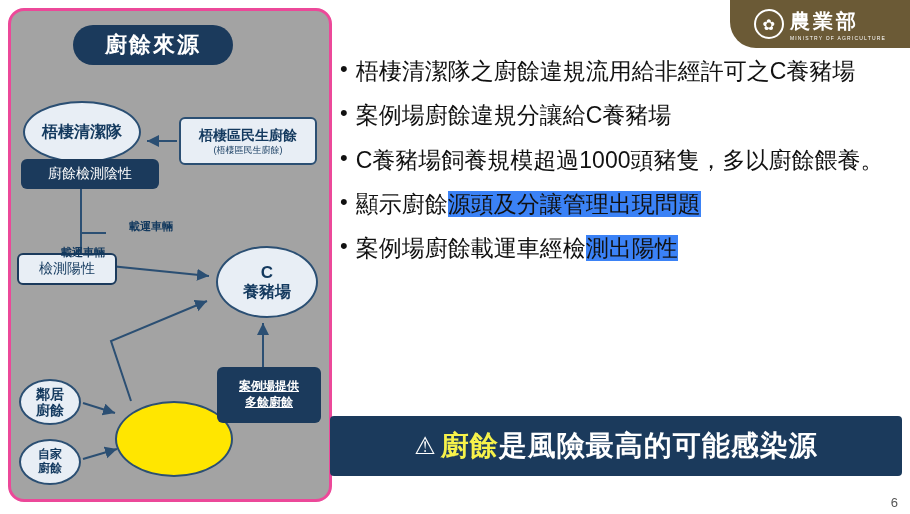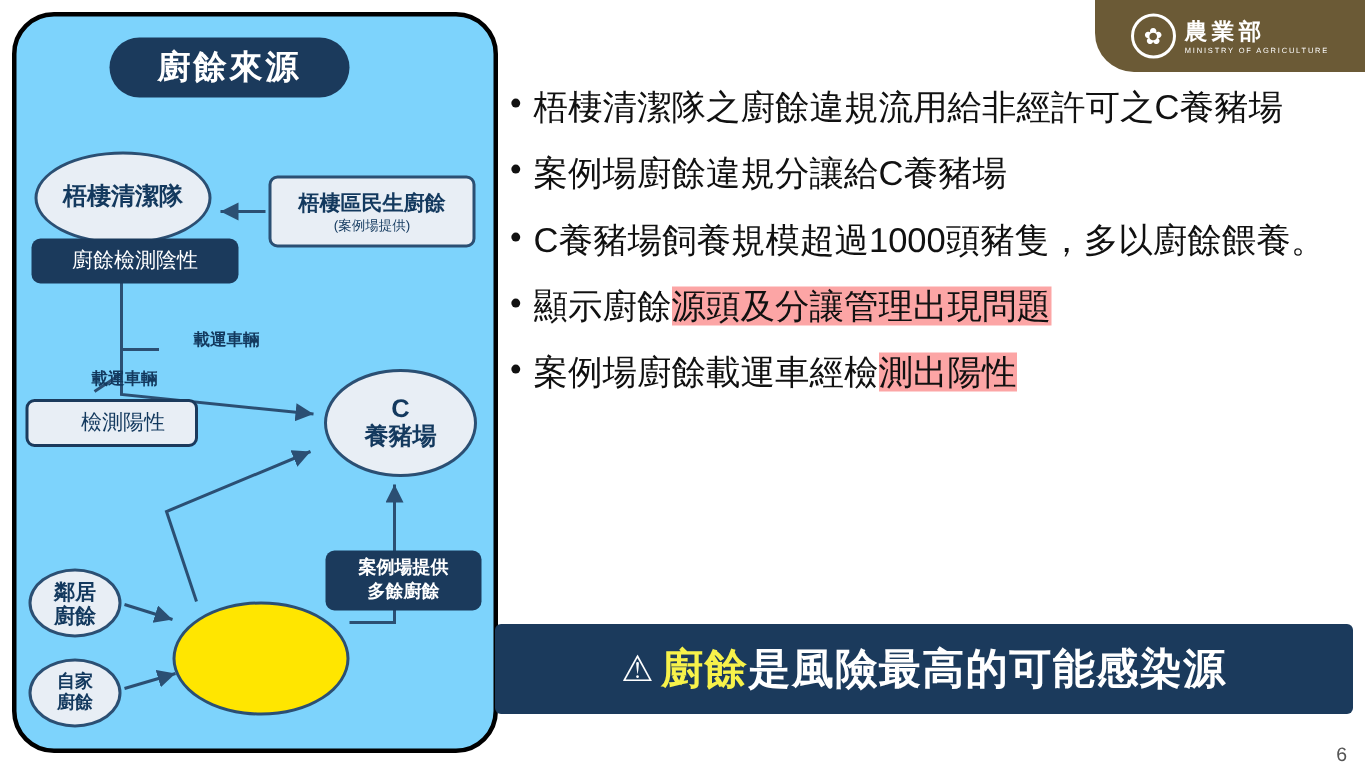--- a/index.html
+++ b/index.html
@@ -13,28 +13,28 @@
     position:absolute;top:0;right:0;width:180px;height:48px;
     background:#6b5a36;border-bottom-left-radius:26px;
     display:flex;align-items:center;justify-content:center;gap:6px;
     color:#fff;
   }
   .logo-mark{
     width:26px;height:26px;border:2px solid #fff;border-radius:50%;
     display:flex;align-items:center;justify-content:center;
     font-size:15px;line-height:1;font-weight:bold;
   }
-  .logo-cn{font-size:15px;letter-spacing:3px;font-weight:bold;}
+  .logo-cn{font-size:20px;letter-spacing:3px;font-weight:bold;}
   .logo-en{font-size:5px;letter-spacing:1.2px;display:block;text-align:center;}
   .logo-text{display:flex;flex-direction:column;justify-content:center;}
 
   
   .diagram{
     position:absolute;left:8px;top:8px;width:318px;height:488px;
-    background:#7dd3fc;border:3px solid #000000;border-radius:28px;
+    background:#a3a3a3;border:3px solid #ec4899;border-radius:16px;
   }
   .diagram-title{
     position:absolute;left:62px;top:14px;width:160px;height:40px;
     background:#1b3a5c;color:#fff;border-radius:20px;
     display:flex;align-items:center;justify-content:center;
     font-size:22px;font-weight:bold;letter-spacing:2px;
   }
   .node{position:absolute;box-sizing:border-box;display:flex;
     align-items:center;justify-content:center;text-align:center;
     font-weight:bold;color:#13395e;line-height:1.15;}
@@ -46,50 +46,50 @@
     border-radius:6px;font-size:14px;}
   .plain-label{position:absolute;font-size:11px;color:#13395e;font-weight:bold;padding-left:36px;}
 
   
   #n-wuqi{left:12px;top:90px;width:118px;height:62px;font-size:16px;}
   #n-wuqi-tag{position:absolute;left:10px;top:148px;width:122px;height:26px;
     display:flex;align-items:center;justify-content:center;}
   #n-minsheng{left:168px;top:106px;width:138px;height:48px;font-size:14px;
     flex-direction:column;}
   #n-minsheng .sub{font-size:9px;font-weight:normal;margin-top:2px;}
-  #n-yang-pos{position:absolute;left:6px;top:255px;width:96px;height:28px;
-    display:flex;align-items:center;justify-content:center;padding-left:15px;}
+  #n-yang-pos{position:absolute;left:6px;top:242px;width:96px;height:28px;
+    display:flex;align-items:center;justify-content:center;}
   #n-cfarm{left:205px;top:235px;width:102px;height:72px;font-size:16px;
     flex-direction:column;}
   #n-cfarm .c{font-size:17px;}
   #n-cfarm-tag{position:absolute;left:200px;top:294px;width:114px;height:28px;
     display:flex;align-items:center;justify-content:center;}
   #n-neighbor{left:8px;top:368px;width:62px;height:46px;font-size:14px;
     flex-direction:column;}
   #n-self{left:8px;top:428px;width:62px;height:46px;font-size:12px;
     flex-direction:column;}
   #n-case{left:104px;top:390px;width:118px;height:76px;background:#ffe600;
     border:2px solid #2b4f73;border-radius:50%;}
   #n-case-label{position:absolute;left:112px;top:410px;width:102px;height:34px;
     display:flex;align-items:center;justify-content:center;font-size:20px;}
-  #n-provide{left:206px;top:356px;width:104px;height:40px;font-size:12px;
+  #n-provide{left:206px;top:356px;width:104px;height:56px;font-size:12px;
     background:#1b3a5c;color:#fff;border:none;border-radius:6px;
-    flex-direction:column;line-height:1.3;}
+    flex-direction:column;line-height:1.3;text-decoration:underline;}
 
   .lbl-carry1{left:82px;top:208px;}
   .lbl-carry2{left:14px;top:234px;}
 
   svg.wires{position:absolute;left:0;top:0;width:318px;height:488px;}
 
   
   .bullets{position:absolute;left:340px;top:56px;width:562px;}
   .bullet{display:flex;align-items:flex-start;margin-bottom:14px;}
   .dot{font-size:22px;line-height:1.15;color:#111;margin-right:8px;}
   .btext{font-size:23px;font-weight:normal;color:#111;line-height:1.32;}
-  .hl{background:#fca5a5;}
+  .hl{background:#3b82f6;}
 
   .footer{
     position:absolute;left:330px;top:416px;width:572px;height:60px;
     background:#1b3a5c;border-radius:4px;display:flex;align-items:center;
     justify-content:center;color:#fff;font-size:28px;font-weight:bold;
     letter-spacing:1px;
   }
   .footer .mark{font-size:24px;margin-right:4px;}
   .footer .yellow{color:#f7f24a;}
   .page-num{position:absolute;right:12px;bottom:4px;font-size:13px;color:#555;}
@@ -130,21 +130,21 @@
     <line x1="72" y1="448" x2="106" y2="438" stroke="#2b4f73" stroke-width="2" marker-end="url(#ah)"></line>
   </svg>
 
   <div class="diagram-title">廚餘來源</div>
 
   <div class="node ellipse" id="n-wuqi">梧棲清潔隊</div>
   <div class="tagbox" id="n-wuqi-tag">廚餘檢測陰性</div>
 
   <div class="node rect" id="n-minsheng">
     <span>梧棲區民生廚餘</span>
-    <span class="sub">(案例場提供)</span>
+    <span class="sub">(梧棲區民生廚餘)</span>
   </div>
 
   <div class="tagbox-outline" id="n-yang-pos">檢測陽性</div>
 
   <div class="node ellipse" id="n-cfarm">
     <span class="c">C</span>
     <span>養豬場</span>
   </div>
 
   <div class="node ellipse" id="n-neighbor">

